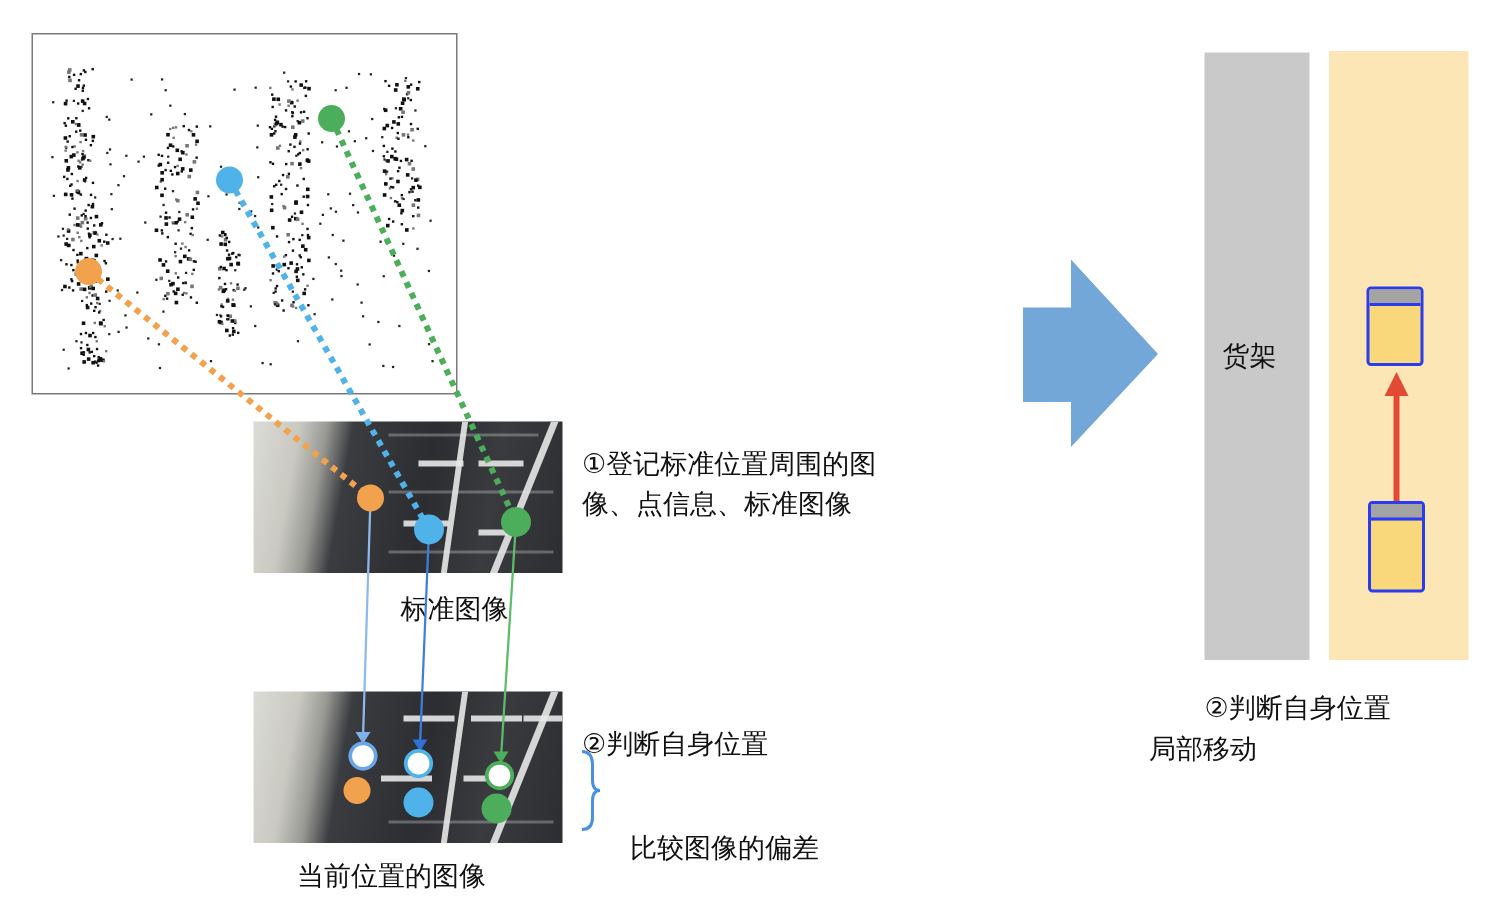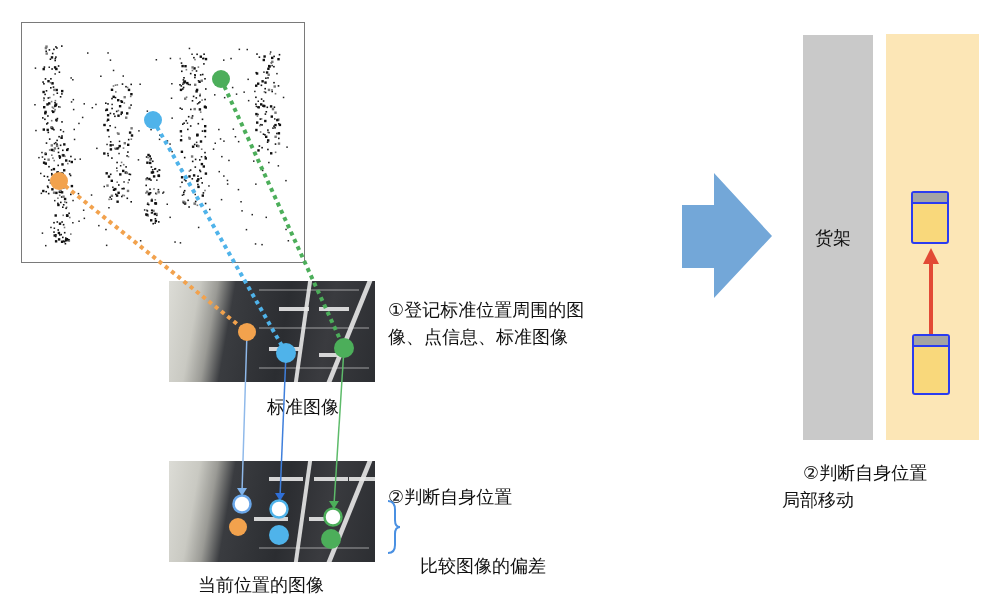--- a/index.html
+++ b/index.html
@@ -851,21 +851,21 @@
 <div class="abs lane-bg"></div>
 
 <div class="abs cart" style="left:911px;top:191px;width:38px;height:53px;">
   <div class="cap"></div>
 </div>
 <div class="abs cart" style="left:912px;top:334px;width:38px;height:61px;">
   <div class="cap"></div>
 </div>
 
 <div class="abs label" style="left:803px;top:460px;">②判断自身位置</div>
-<div class="abs label" style="left:782px;top:487px;">局部移动</div>
+<div class="abs label" style="left:766px;top:487px;">局部移动</div>
 
 <svg class="overlay" width="1000" height="612">
   <defs>
     <marker id="ahBlueL" markerWidth="8" markerHeight="8" refX="4" refY="7" orient="auto" markerUnits="userSpaceOnUse">
       <path d="M0,0 L8,0 L4,8 Z" fill="#6aa6e8"></path>
     </marker>
   </defs>
 
   <line x1="59" y1="181" x2="247" y2="332" stroke="#f2a24d" stroke-width="4" stroke-dasharray="4 4"></line>
   <line x1="153" y1="120" x2="286" y2="353" stroke="#4fb3ea" stroke-width="4" stroke-dasharray="4 4"></line>

